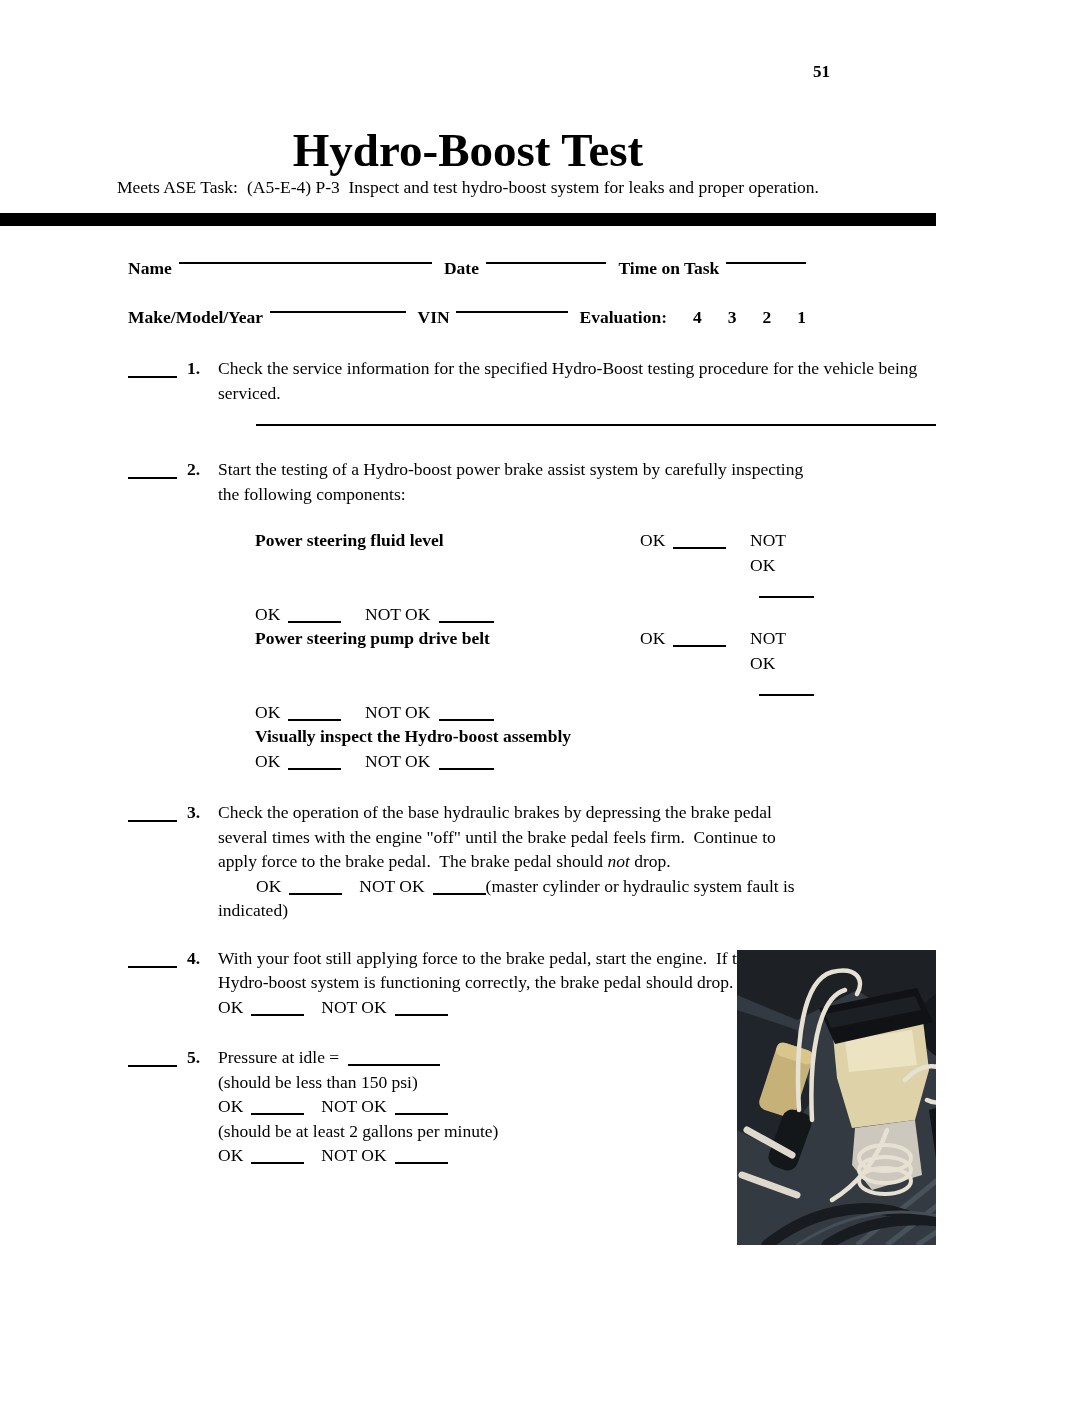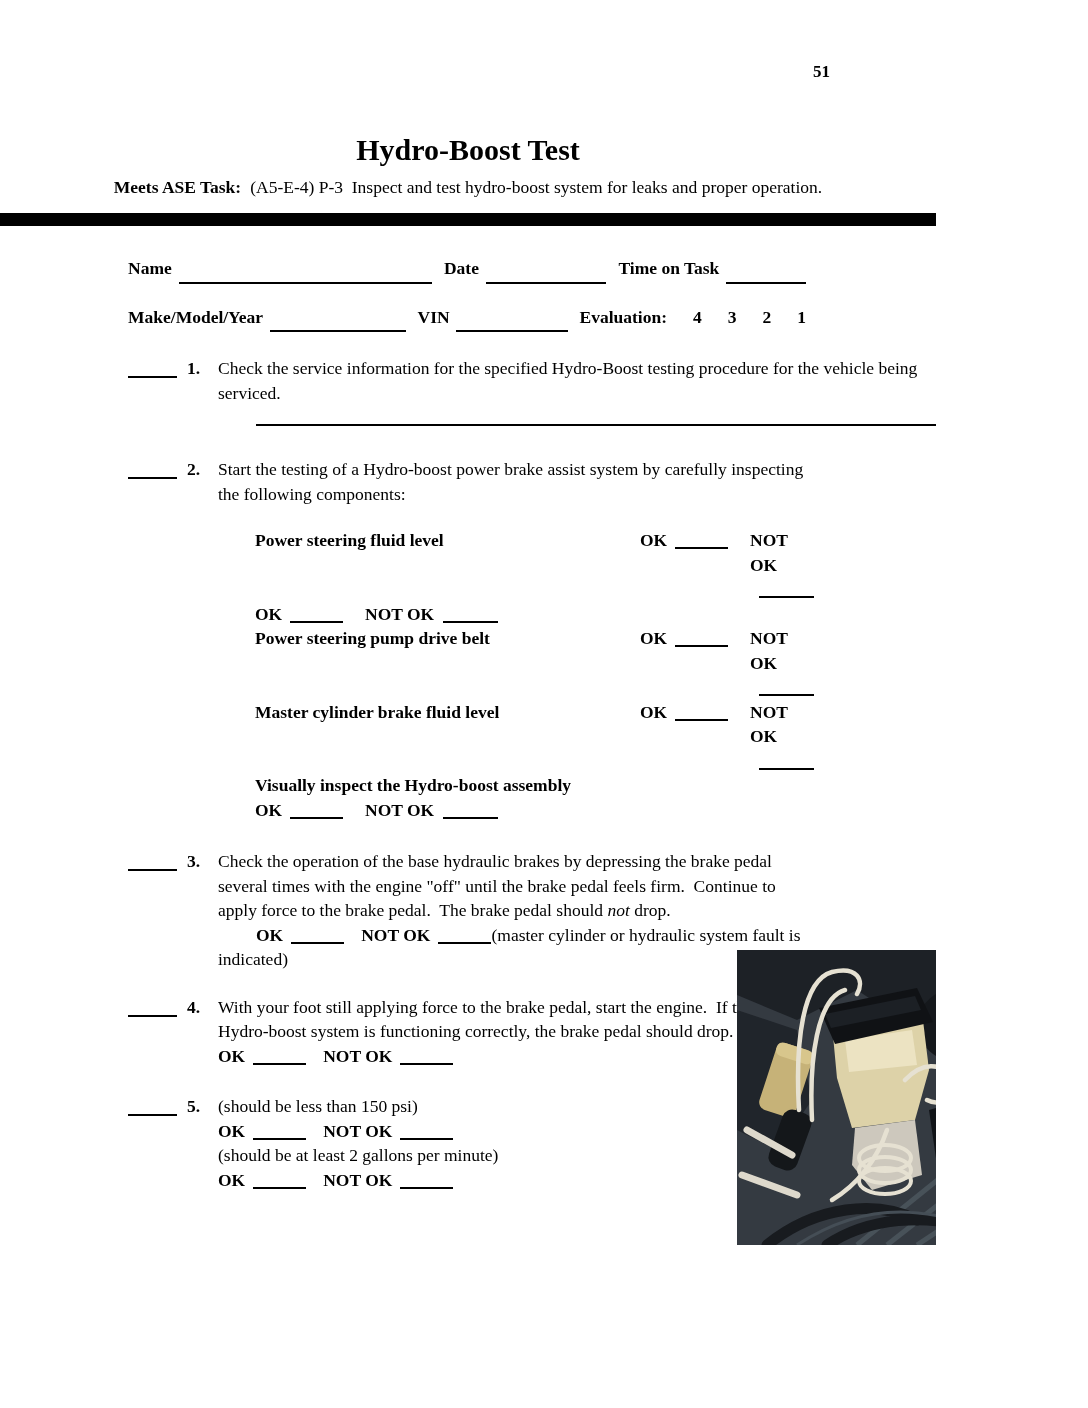--- a/index.html
+++ b/index.html
@@ -1,28 +1,28 @@
 <!DOCTYPE html>
 <html><head>
 <meta charset="utf-8">
 <style>
   html,body{margin:0;padding:0;background:#ffffff;}
   body{
     width:1088px;height:1408px;position:relative;
     font-family:"Liberation Serif","DejaVu Serif",serif;
     color:#000;font-size:17.5px;line-height:24.5px;
   }
-  .b{font-weight:700;}
+  .b{font-weight:400;}
   .page{position:relative;width:936px;height:1408px;overflow:hidden;}
   .page-num{position:absolute;top:60px;right:106px;font-weight:700;font-size:17px;}
-  .doc-title{margin-top:130px;text-align:center;font-weight:700;font-size:30px;line-height:40px;}
+  .doc-title{margin-top:130px;text-align:center;font-weight:700;font-size:47px;line-height:40px;}
   .ase-line{max-width:800px;margin:4px auto 0 auto;text-align:center;font-size:17.5px;line-height:27px;white-space:pre-wrap;}
   .rule{width:1088px;height:13px;background:#000;margin-top:12px;}
   .form{padding:0 130px 0 128px;}
-  .frow{display:flex;align-items:flex-end;margin-top:28px;white-space:pre;}
+  .frow{display:flex;align-items:flex-start;margin-top:28px;white-space:pre;}
   .frow .lbl{font-weight:700;}
   .blank{display:inline-block;border-bottom:2px solid #000;height:3px;position:relative;top:3px;}
   .sp8{display:inline-block;width:9px;}
   .sp14{display:inline-block;width:16px;}
   .eval-num{font-weight:700;display:inline-block;margin-left:26px;}
   
   .item{display:flex;align-items:flex-start;}
   .item-blank{width:49px;height:3px;border-bottom:2px solid #000;margin-top:17px;flex:none;}
   .item-num{flex:none;margin-left:10px;width:31px;font-weight:700;}
   .item-body{flex:1;}
@@ -93,21 +93,20 @@
           <div class="comp-row">
               <span class="ok-cell"><span class="b">OK</span><span class="blank bl53"></span></span>
               <span><span class="b">NOT OK</span><span class="blank bl55"></span></span>
             </div>
           <div class="comp-row">
               <span class="comp-label">Power steering pump drive belt</span>
               <span class="ok-cell"><span class="b">OK</span><span class="blank bl53"></span></span>
               <span><span class="b">NOT OK</span><span class="blank bl55"></span></span>
             </div>
           <div class="comp-row">
-              <span class="comp-label">Master cylinder brake fluid level</span>
               <span class="ok-cell"><span class="b">OK</span><span class="blank bl53"></span></span>
               <span><span class="b">NOT OK</span><span class="blank bl55"></span></span>
             </div>
           <div class="comp-row">
               <span class="comp-label">Visually inspect the Hydro-boost assembly</span>
             </div>
           <div class="comp-row">
               <span class="ok-cell"><span class="b">OK</span><span class="blank bl53"></span></span>
               <span><span class="b">NOT OK</span><span class="blank bl55"></span></span>
             </div>
@@ -130,20 +129,21 @@
       <div class="item-body">
         <p>With your foot still applying force to the brake pedal, start the engine.  If the Hydro-boost system is functioning correctly, the brake pedal should drop.</p>
         <p class="resline"><span class="b">OK</span><span class="blank bl53" style="margin-right:17px;"></span><span class="b">NOT OK</span><span class="blank bl53"></span></p>
       </div>
     </div>
 
     <div class="item mt-item5">
       <span class="item-blank"></span>
       <span class="item-num">5.</span>
       <div class="item-body">
+        <p class="gauge"><span>Pressure at idle =</span><span class="sp8"></span><span class="blank bl90"></span></p>
         <p class="gauge">(should be less than 150 psi)</p>
         <p class="okline5"><span class="b">OK</span><span class="blank bl53" style="margin-right:17px;"></span><span class="b">NOT OK</span><span class="blank bl53"></span></p>
         <p class="gauge">(should be at least 2 gallons per minute)</p>
         <p class="okline5"><span class="b">OK</span><span class="blank bl53" style="margin-right:17px;"></span><span class="b">NOT OK</span><span class="blank bl53"></span></p>
       </div>
     </div>
 
   </div>
 
   <div class="photo">

